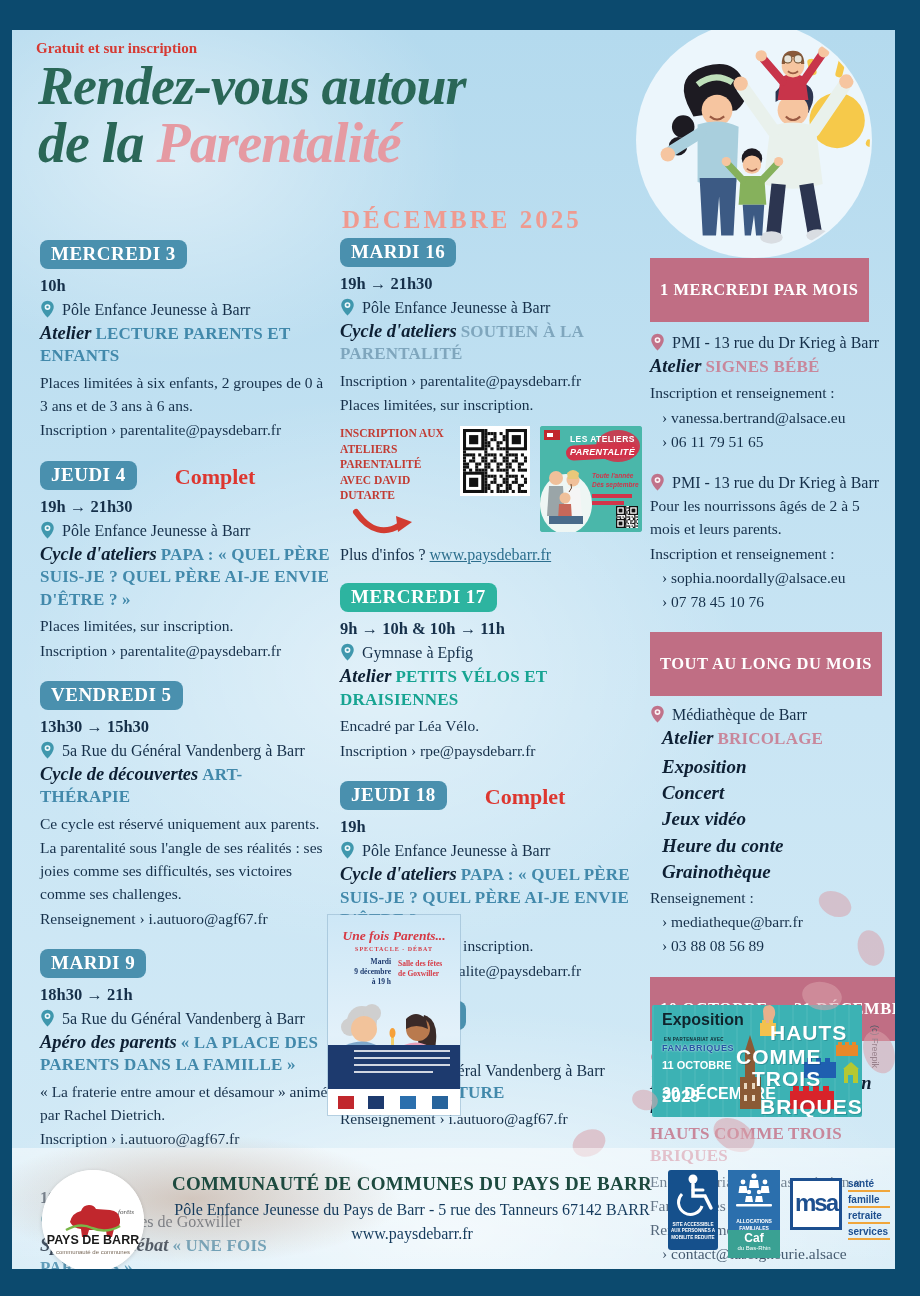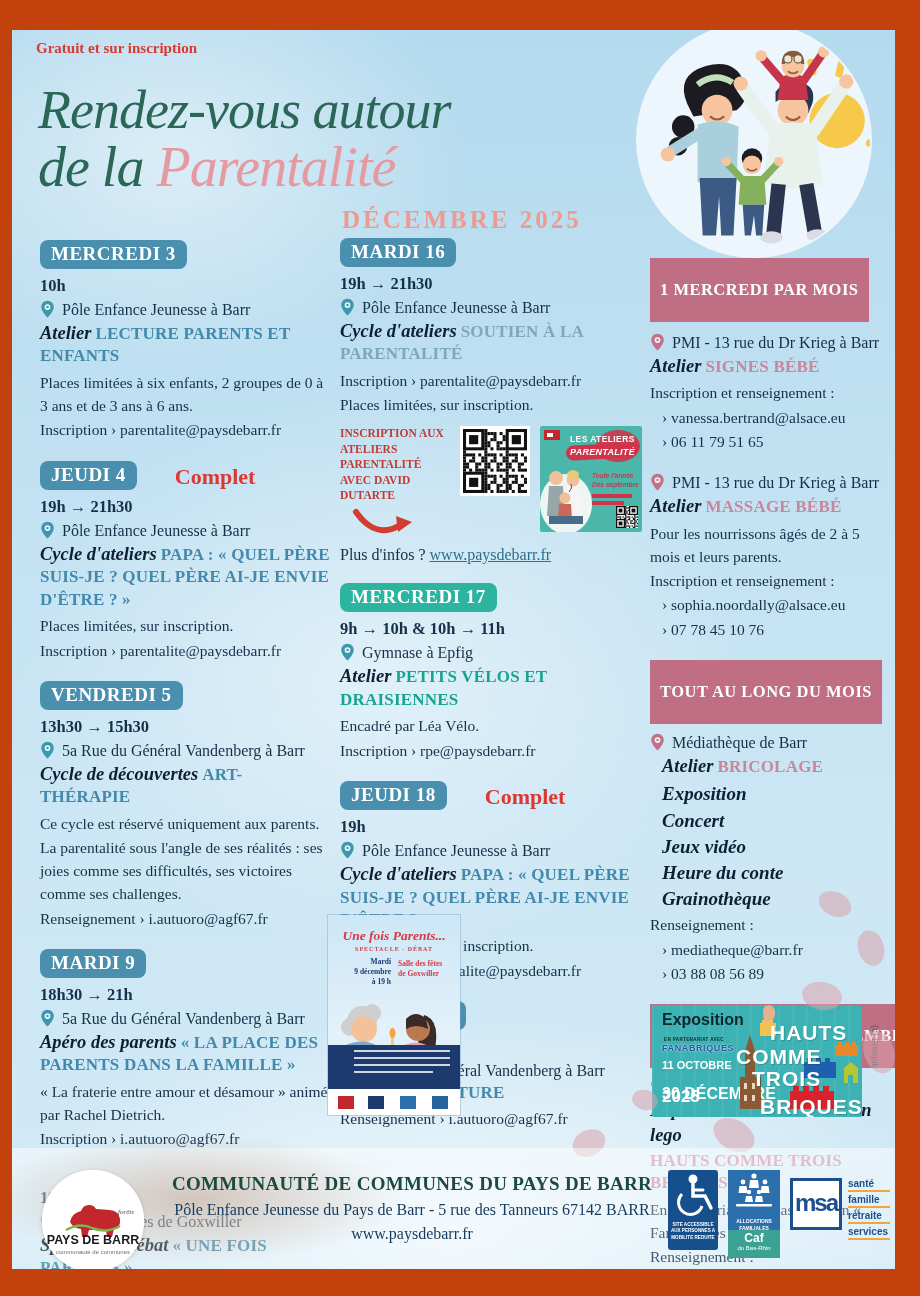--- a/index.html
+++ b/index.html
@@ -1,25 +1,25 @@
 <!DOCTYPE html>
 <html><head>
 <meta charset="utf-8">
 <style>
   html,body{margin:0;padding:0;}
   body{width:920px;height:1296px;position:relative;font-family:"Liberation Serif","DejaVu Serif",serif;color:#16304a;}
-  .frame{position:absolute;inset:0;background:#c2410c;}
+  .frame{position:absolute;inset:0;background:#0c4a6e;}
   .page{position:absolute;left:12px;top:30px;width:883px;height:1239px;overflow:hidden;
     background:
       radial-gradient(420px 300px at 18% 10%, rgba(255,255,255,.50), transparent 70%),
       radial-gradient(520px 400px at 42% 52%, rgba(255,255,255,.45), transparent 70%),
       radial-gradient(680px 320px at 50% 97%, rgba(255,255,255,.65), transparent 70%),
       linear-gradient(180deg,#b4daee,#c9e5f4 55%,#d3eaf6);}
   .topnote{position:absolute;left:24px;top:10px;color:#d63a33;font-weight:bold;font-size:15px;}
-  .bigtitle{position:absolute;left:26px;top:28px;width:600px;font-style:italic;font-weight:normal;letter-spacing:-1px;line-height:1.04;margin-top:24px;}
+  .bigtitle{position:absolute;left:26px;top:28px;width:600px;font-style:italic;font-weight:bold;letter-spacing:-1px;line-height:1.04;}
   .t1{font-size:54px;color:#2a6757;}
   .t2{font-size:56px;color:#2a6757;}
   .t2 .accent{color:#e59aa2;}
   .month{position:absolute;left:330px;top:176px;font-size:25px;font-weight:bold;letter-spacing:3px;color:#ef9a90;}
   .fam-circle{position:absolute;left:624px;top:-8px;width:236px;height:236px;border-radius:50%;background:#ecf6fc;}
   
   .col{position:absolute;}
   .col1{left:28px;top:210px;width:292px;}
   .col2{left:328px;top:208px;width:302px;}
   .col3{left:638px;top:228px;width:238px;}
@@ -636,21 +636,20 @@
       <div class="desc indent">› 06 11 79 51 65</div>
       <div class="gap"></div>
       <div class="place">
             <svg class="pin" viewBox="0 0 24 30">
               <path d="M12 1C6.5 1 2 5.4 2 11c0 7.4 10 17 10 17s10-9.6 10-17C22 5.4 17.5 1 12 1z" fill="#c0728a"></path>
               <circle cx="12" cy="11" r="4.6" fill="#fdf3f5"></circle>
               <circle cx="12" cy="11" r="2" fill="#c0728a"></circle>
             </svg>
             <span>PMI - 13 rue du Dr Krieg à Barr</span>
           </div>
-      <div class="title-line"><span class="kind">Atelier</span> <span class="etitle t-pink">MASSAGE BÉBÉ</span></div>
       <div class="desc">Pour les nourrissons âgés de 2 à 5 mois et leurs parents.</div>
       <div class="desc">Inscription et renseignement :</div>
       <div class="desc indent">› sophia.noordally@alsace.eu</div>
       <div class="desc indent">› 07 78 45 10 76</div>
     </section>
 
     <section class="event">
       <div class="head-row"><span class="pink-head">TOUT AU LONG DU MOIS</span></div>
       <div class="place" style="margin-top:8px">
             <svg class="pin" viewBox="0 0 24 30">

